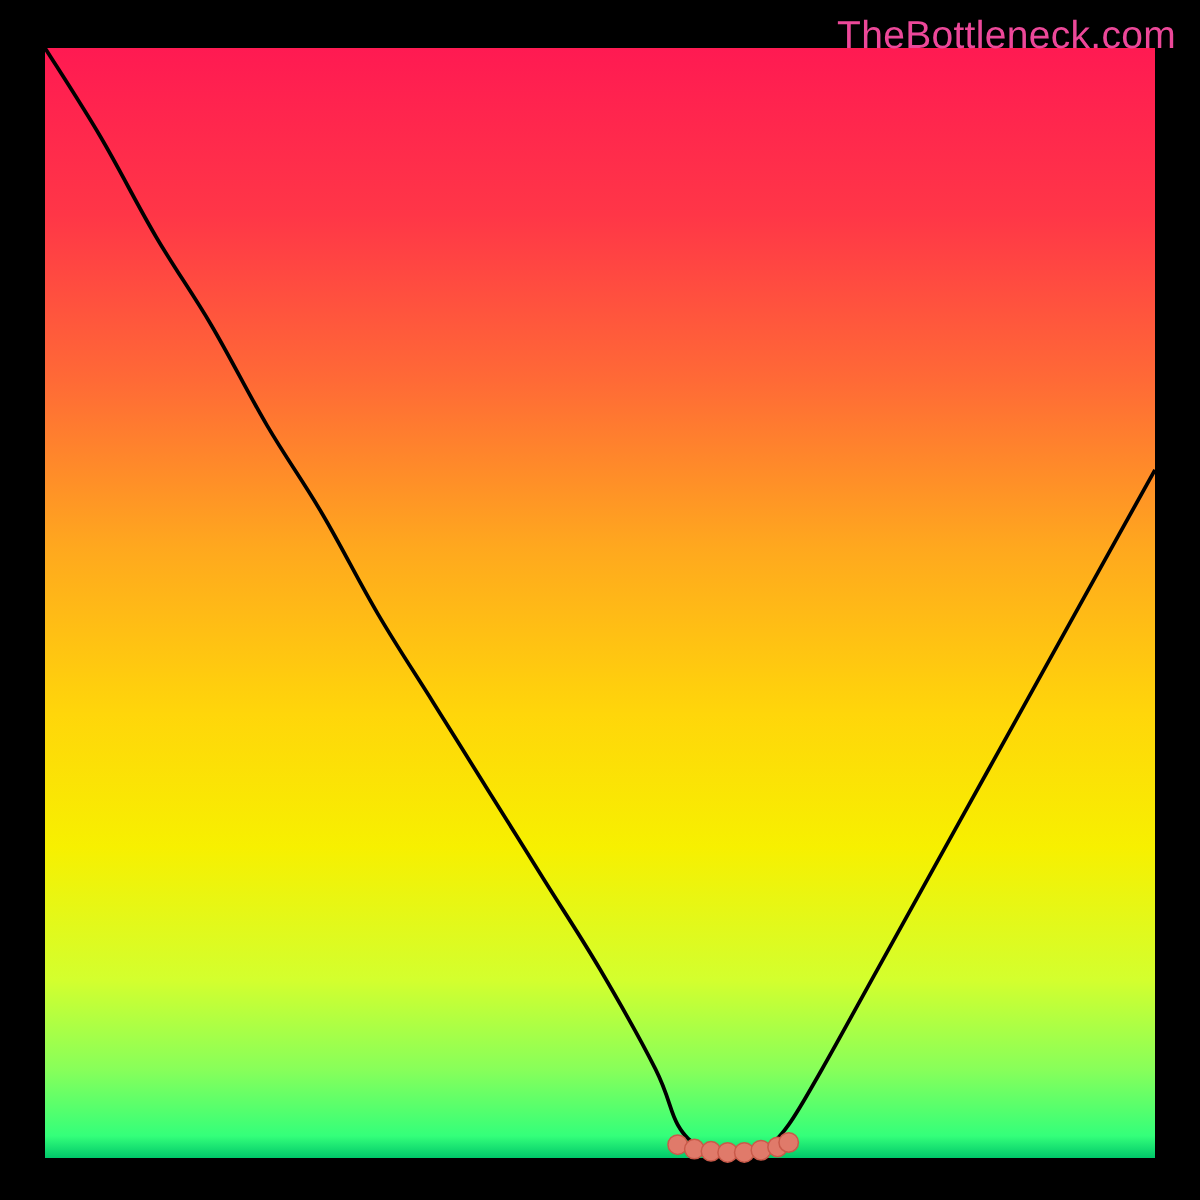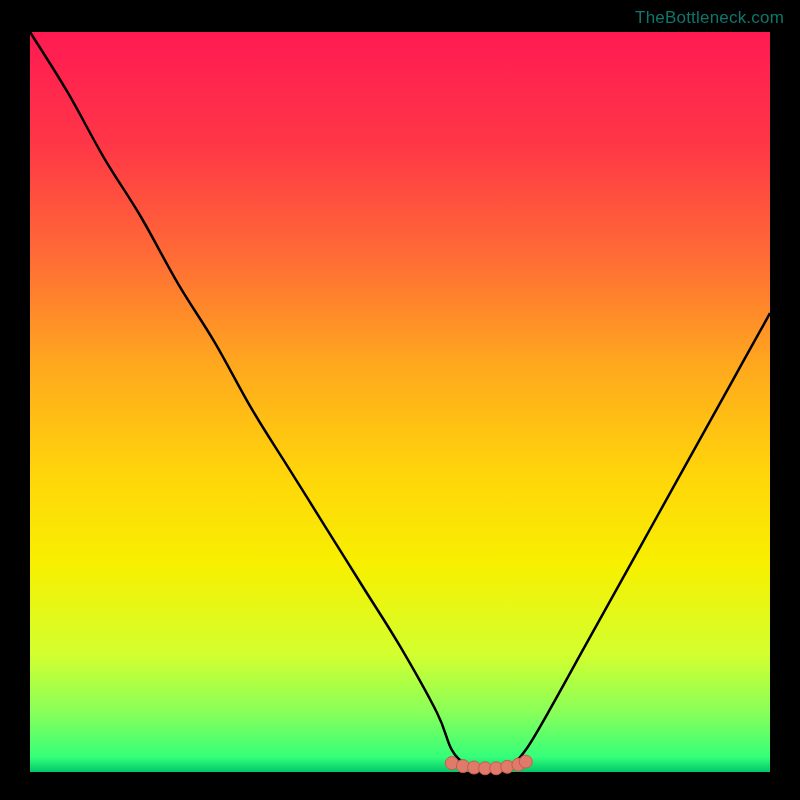--- a/index.html
+++ b/index.html
@@ -14,23 +14,23 @@
     position: relative;
     width: 800px;
     height: 800px;
     background: #000;
   }
   .watermark {
     position: absolute;
     top: 8px;
     right: 16px;
     font-family: Arial, Helvetica, sans-serif;
-    font-size: 17px;
+    font-size: 26px;
     font-weight: 500;
-    color: #0f766e;
+    color: #ec4899;
     letter-spacing: 0.2px;
     z-index: 10;
   }
   svg.plot {
     position: absolute;
     top: 0;
     left: 0;
   }
 </style>
 </head>

